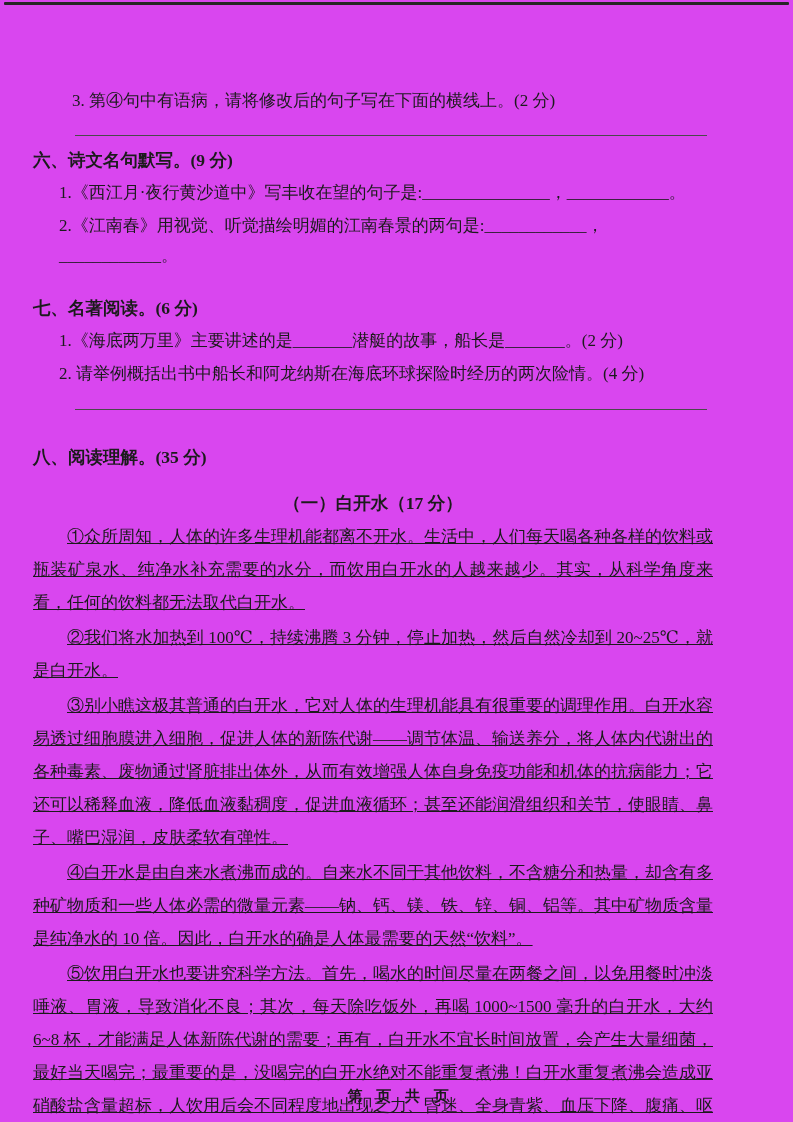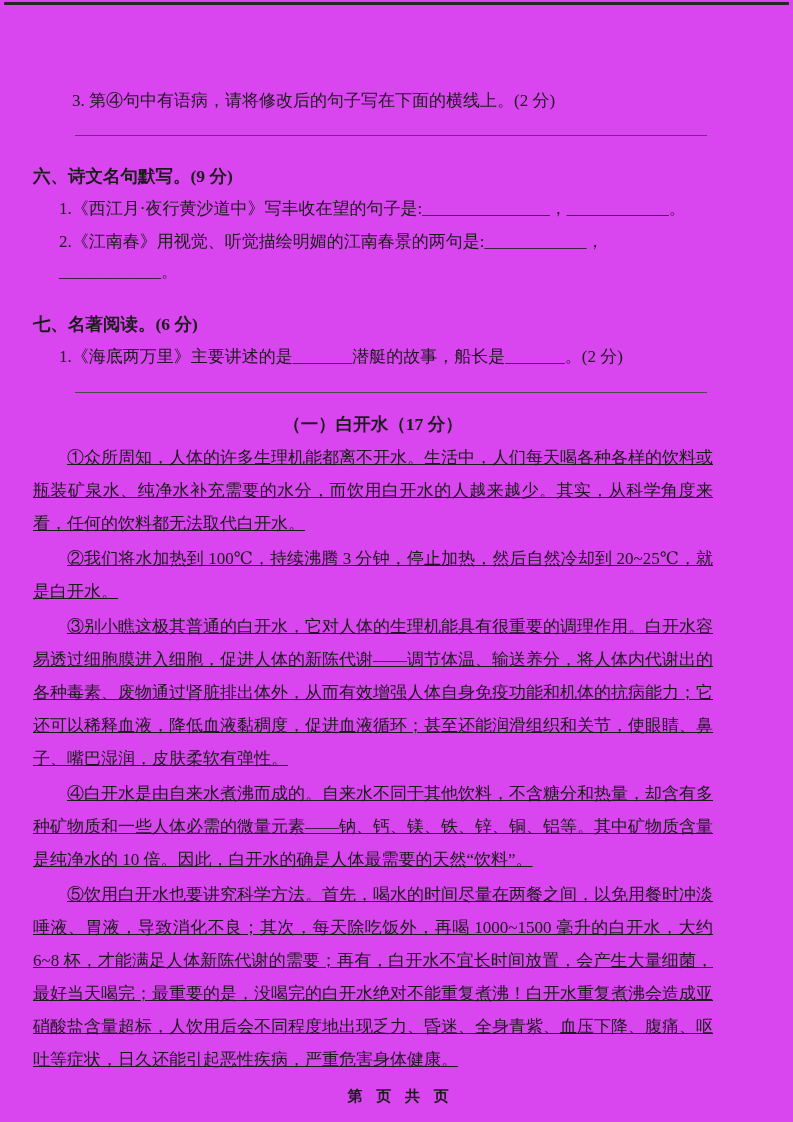--- a/index.html
+++ b/index.html
@@ -40,21 +40,21 @@
     margin-left: 42px;
     width: 632px;
   }
   .answer-line.first { margin-top: 19px; }
   .answer-line.second { margin-top: 20px; }
   .sec-title {
     font-size: 17.5px;
     font-weight: bold;
     line-height: 30px;
   }
-  .sec-title.six { margin-top: 25px; }
+  .sec-title.six { margin-top: 9px; }
   .sec-title.seven { margin-top: 22px; }
   .sec-title.eight { margin-top: 32px; }
   .indent1 {
     margin-left: 26px;
     margin-top: 3px;
     line-height: 30px;
   }
   .passage-title {
     text-align: center;
     font-size: 17.5px;
@@ -92,22 +92,24 @@
 
     <p class="q-item q3">3. 第④句中有语病，请将修改后的句子写在下面的横线上。(2 分)</p>
     <div class="answer-line first"></div>
 
     <h2 class="sec-title six">六、诗文名句默写。(9 分)</h2>
     <p class="q-item indent1">1.《西江月·夜行黄沙道中》写丰收在望的句子是:_______________，____________。</p>
     <p class="q-item indent1">2.《江南春》用视觉、听觉描绘明媚的江南春景的两句是:____________，____________。</p>
 
     <h2 class="sec-title seven">七、名著阅读。(6 分)</h2>
     <p class="q-item indent1">1.《海底两万里》主要讲述的是_______潜艇的故事，船长是_______。(2 分)</p>
+    <p class="q-item indent1">2. 请举例概括出书中船长和阿龙纳斯在海底环球探险时经历的两次险情。(4 分)</p>
     <div class="answer-line second"></div>
 
+    <h2 class="sec-title eight">八、阅读理解。(35 分)</h2>
     <h3 class="passage-title">（一）白开水（17 分）</h3>
 
     <p class="para">①众所周知，人体的许多生理机能都离不开水。生活中，人们每天喝各种各样的饮料或瓶装矿泉水、纯净水补充需要的水分，而饮用白开水的人越来越少。其实，从科学角度来看，任何的饮料都无法取代白开水。</p>
     <p class="para">②我们将水加热到 100℃，持续沸腾 3 分钟，停止加热，然后自然冷却到 20~25℃，就是白开水。</p>
     <p class="para">③别小瞧这极其普通的白开水，它对人体的生理机能具有很重要的调理作用。白开水容易透过细胞膜进入细胞，促进人体的新陈代谢——调节体温、输送养分，将人体内代谢出的各种毒素、废物通过肾脏排出体外，从而有效增强人体自身免疫功能和机体的抗病能力；它还可以稀释血液，降低血液黏稠度，促进血液循环；甚至还能润滑组织和关节，使眼睛、鼻子、嘴巴湿润，皮肤柔软有弹性。</p>
     <p class="para">④白开水是由自来水煮沸而成的。自来水不同于其他饮料，不含糖分和热量，却含有多种矿物质和一些人体必需的微量元素——钠、钙、镁、铁、锌、铜、铝等。其中矿物质含量是纯净水的 10 倍。因此，白开水的确是人体最需要的天然“饮料”。</p>
     <p class="para">⑤饮用白开水也要讲究科学方法。首先，喝水的时间尽量在两餐之间，以免用餐时冲淡唾液、胃液，导致消化不良；其次，每天除吃饭外，再喝 1000~1500 毫升的白开水，大约 6~8 杯，才能满足人体新陈代谢的需要；再有，白开水不宜长时间放置，会产生大量细菌，最好当天喝完；最重要的是，没喝完的白开水绝对不能重复煮沸！白开水重复煮沸会造成亚硝酸盐含量超标，人饮用后会不同程度地出现乏力、昏迷、全身青紫、血压下降、腹痛、呕吐等症状，日久还能引起恶性疾病，严重危害身体健康。</p>
 
   </div>
 

